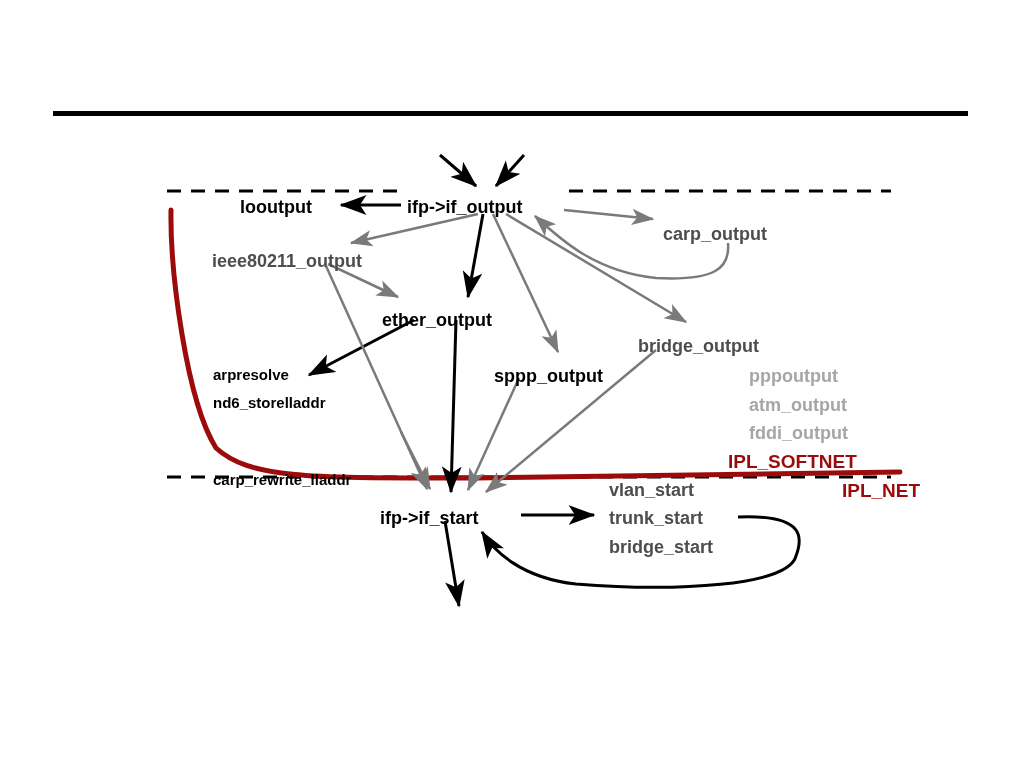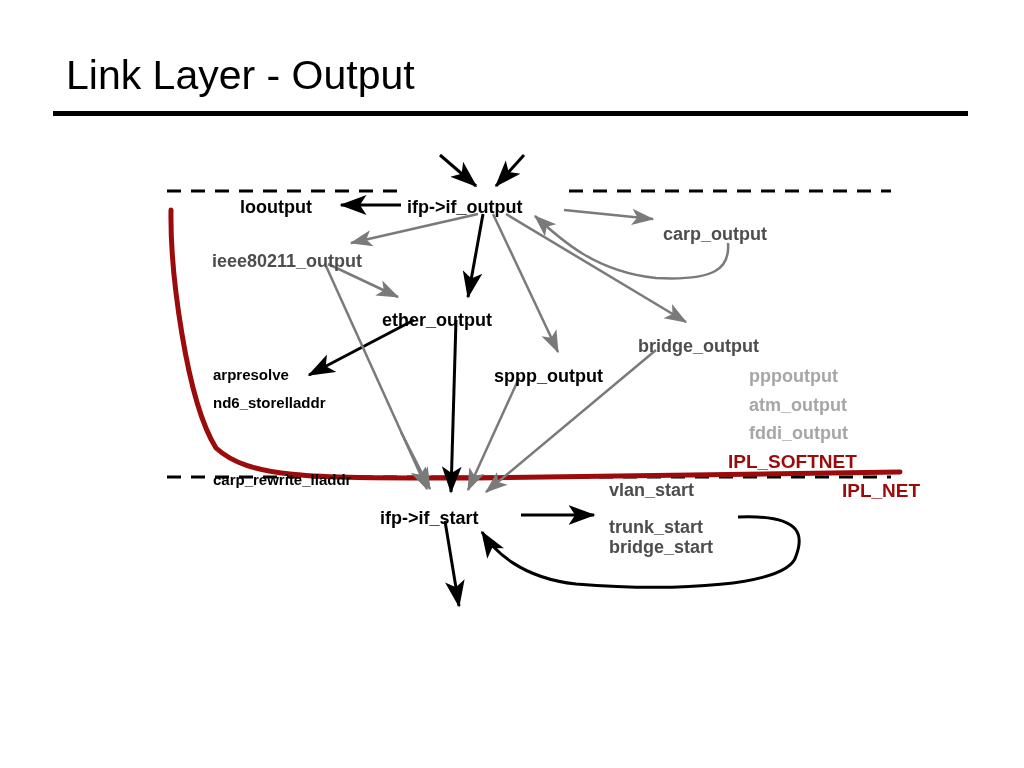--- a/index.html
+++ b/index.html
@@ -38,21 +38,20 @@
 
   .sz-main{font-size:18px;}
   .sz-small{font-size:15px;}
   .sz-ipl{font-size:19px;}
 </style>
 </head>
 <body>
 
 <div id="slide">
 
-  <div class="title">Link Layer - Output</div>
   <div class="title-rule"></div>
 
   <div class="canvas">
 
     <svg width="1024" height="768" viewBox="0 0 1024 768">
       <defs>
         <marker id="ahB" markerWidth="10" markerHeight="10" refX="8.5" refY="3.6" orient="auto" markerUnits="strokeWidth">
           <path d="M0,0.3 L9,3.6 L0,6.9 L2.2,3.6 z" fill="#000000"></path>
         </marker>
         <marker id="ahG" markerWidth="10" markerHeight="10" refX="8.5" refY="3.6" orient="auto" markerUnits="strokeWidth">
@@ -136,19 +135,19 @@
     <div class="node n-lgray sz-main" style="left:733px;top:424px;">fddi_output</div>
 
     <div class="node n-red sz-ipl" style="left:712px;top:452px;">IPL_SOFTNET</div>
 
     <div class="node n-gray sz-main" style="left:593px;top:481px;">vlan_start</div>
 
     <div class="node n-red sz-ipl" style="left:778px;top:481px;margin-left:48px;">IPL_NET</div>
 
     <div class="node n-black sz-main" style="left:364px;top:509px;">ifp-&gt;if_start</div>
 
-    <div class="node n-gray sz-main" style="left:593px;top:509px;margin-top:9px;">trunk_start</div>
+    <div class="node n-gray sz-main" style="left:593px;top:509px;">trunk_start</div>
 
     <div class="node n-gray sz-main" style="left:593px;top:538px;">bridge_start</div>
 
 
   </div>
 </div>
 
 </body></html>

